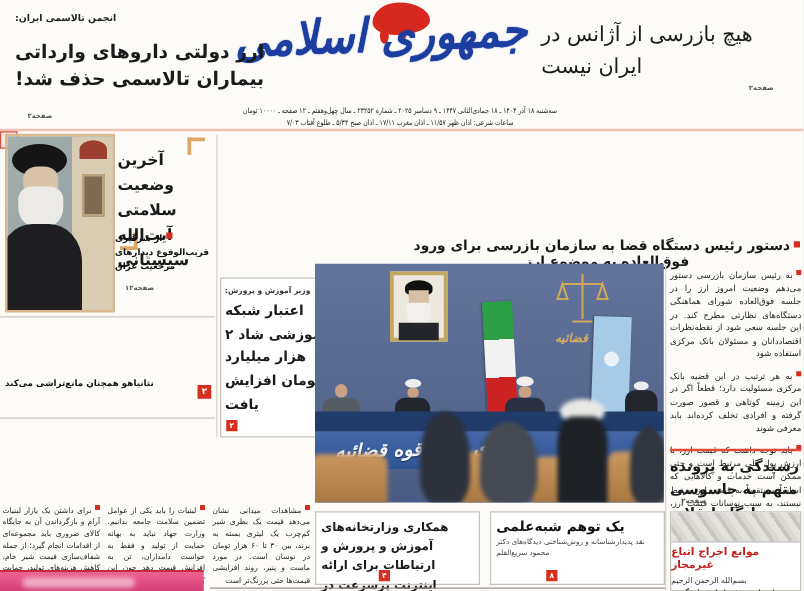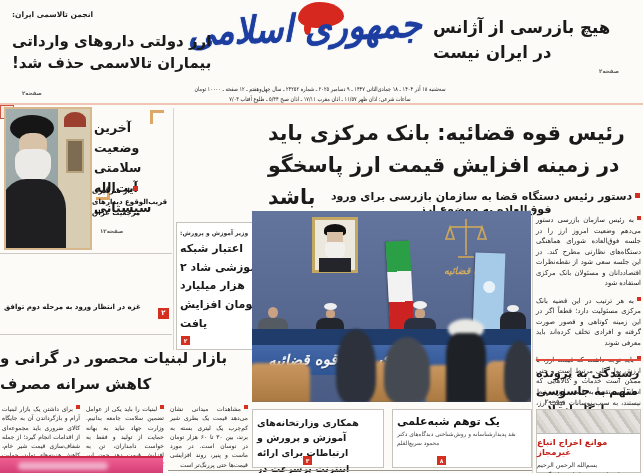--- a/index.html
+++ b/index.html
@@ -8,21 +8,21 @@
   .page {
     position: relative; width: 643px; height: 473px;
     background: #fcfbf8; overflow: hidden; direction: rtl;
     margin: 0 auto; color:#1a1a1a;
   }
   .abs { position:absolute; }
   .c { text-align:left; }
 
   
   .teaser-kicker { font-size:8px; font-weight:bold; color:#222; }
-  .teaser-headline-r { font-size:16.5px; font-weight:bold; line-height:1.5; letter-spacing:-.3px; }
+  .teaser-headline-r { font-size:16.5px; font-weight:normal; line-height:1.5; letter-spacing:-.3px; }
   .teaser-headline-l { font-size:15px; font-weight:bold; line-height:1.45; letter-spacing:-.3px; }
   .page-ref { font-size:5.5px; color:#555; font-weight:bold; }
   .logo-text {
     font-size:37px; font-weight:bold; font-style:italic; color:#1c3ea0;
     white-space:nowrap; transform: scaleX(.92) rotate(-2deg); transform-origin:center;
     text-shadow: 0 0 1px #1c3ea0;
   }
   .blood-drip { background:#d6281e; border-radius: 46% 54% 60% 40% / 62% 55% 45% 38%; }
   .blood-drip:after{ content:""; position:absolute; left:6px; bottom:-7px; width:7px; height:12px;
     background:#d6281e; border-radius:50% 50% 60% 60%; }
@@ -133,42 +133,40 @@
 
   <div class="abs c sistani-headline" style="left:94px; top:118px; width:76px;">آخرین وضعیت سلامتی آیت‌الله سیستانی</div>
   <div class="abs c small-sub" style="left:92px; top:186px; width:80px;">
     <span class="red-bullet"></span><span>از سرگیری قریب‌الوقوع دیدارهای مرجعیت عراق</span>
   </div>
   <div class="abs page-ref" style="left:100px; top:228px;">صفحه۱۲</div>
 
   <div class="abs hrule" style="left:0; top:253px; width:172px;"></div>
 
   <div class="abs c small-sub" style="left:4px; top:302px; width:150px;">
-    <div>غزه در انتظار ورود به مرحله دوم توافق</div>
+    <div>نتانیاهو همچنان مانع‌تراشی می‌کند</div>
   </div>
   <div class="page-badge" style="left:158px; top:308px;">۲</div>
   <div class="abs page-ref" style="left:4px; top:318px;"></div>
 
   <div class="abs hrule" style="left:0; top:334px; width:172px;"></div>
 
-  <div class="abs c dairy-headline" style="left:0; top:346px; width:250px;">بازار لبنیات محصور در گرانی و کاهش سرانه مصرف</div>
   <div class="abs" style="left:2px; top:404px; width:246px; display:flex; gap:6px;">
     <div class="tiny-col" style="width:78px;"><span class="red-bullet" style="width:4px;height:4px;"></span><span>مشاهدات میدانی نشان می‌دهد قیمت یک بطری شیر کم‌چرب یک لیتری بسته به برند، بین ۳۰ تا ۶۰ هزار تومان در نوسان است. در مورد ماست و پنیر، روند افزایشی قیمت‌ها حتی پررنگ‌تر است</span></div>
     <div class="tiny-col" style="width:78px;"><span class="red-bullet" style="width:4px;height:4px;"></span><span>لبنیات را باید یکی از عوامل تضمین سلامت جامعه بدانیم. وزارت جهاد نباید به بهانه حمایت از تولید و فقط به خواست دامداران، تن به افزایش قیمت دهد چون این کار قدرت خرید مردم را کاهش می‌دهد</span></div>
     <div class="tiny-col" style="width:78px;"><span class="red-bullet" style="width:4px;height:4px;"></span><span>برای داشتن یک بازار لبنیات آرام و بازگرداندن آن به جایگاه کالای ضروری باید مجموعه‌ای از اقدامات انجام گیرد؛ از جمله شفاف‌سازی قیمت شیر خام، کاهش هزینه‌های تولید، حمایت هدفمند از اقشار کم‌درآمد و بهبود شبکه توزیع</span></div>
   </div>
   <div class="abs pink-banner" style="left:0; top:456px; width:163px; height:17px;"></div>
 
   <div class="abs lite-box" style="left:176px; top:222px; width:92px; height:128px; padding:6px 3px;">
     <div class="c" style="font-size:6px; color:#333; font-weight:bold;">وزیر آموزش و پرورش:</div>
     <div class="c shad-headline" style="margin-top:4px;">اعتبار شبکه آموزشی شاد ۲ هزار میلیارد تومان افزایش یافت</div>
     <div class="page-badge" style="left:4px; bottom:4px; width:9px; height:9px; line-height:9px; font-size:6px;">۲</div>
   </div>
 
-  <div class="abs c lead-headline" style="left:268px; top:118px; width:373px;">رئیس قوه قضائیه: بانک مرکزی باید در زمینه افزایش قیمت ارز پاسخگو باشد</div>
   <div class="abs lead-sub" style="left:330px; top:190px; width:311px; text-align:center;">
     <span class="red-bullet"></span><span>دستور رئیس دستگاه قضا به سازمان بازرسی برای ورود فوق‌العاده به موضوع ارز</span>
   </div>
 
   <div class="abs lead-photo" style="left:252px; top:211px; width:279px; height:191px;">
 
     <div class="abs portrait" style="left:60px; top:6px; width:46px; height:56px;">
       <div class="abs" style="left:9px; top:4px; width:22px; height:12px; background:#111; border-radius:50% 50% 30% 30%;"></div>
       <div class="abs" style="left:12px; top:12px; width:16px; height:14px; background:#d8c0a6;"></div>
       <div class="abs" style="left:10px; top:22px; width:20px; height:18px; background:#f2f0ec; border-radius:20% 20% 50% 50%;"></div>

